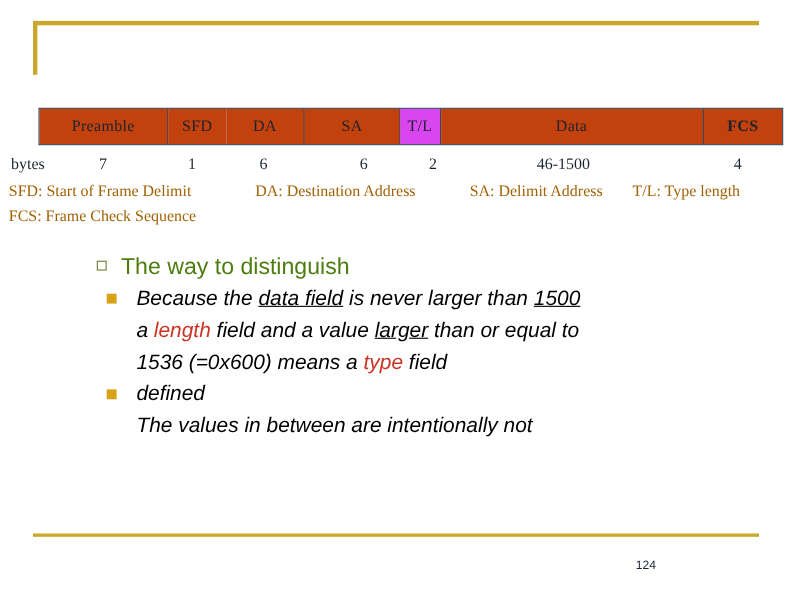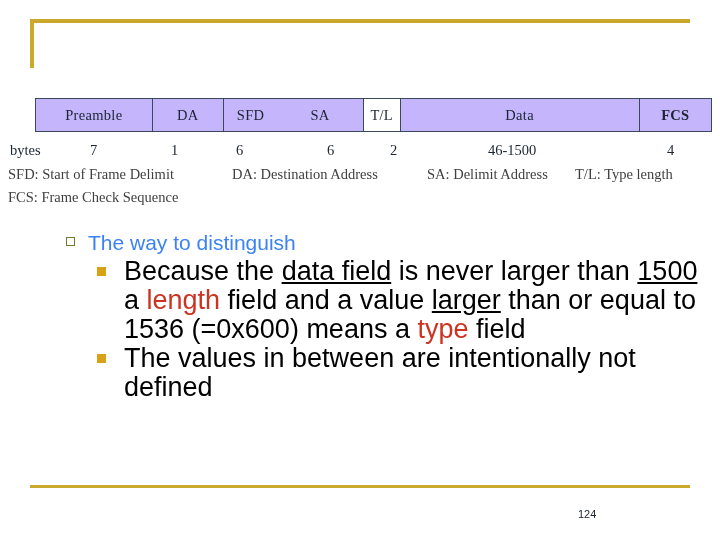--- a/index.html
+++ b/index.html
@@ -58,31 +58,31 @@
     height: 34px;
     display: flex;
     border: 1px solid #39495a;
     box-sizing: border-box;
     background: #c5e6f7;
   }
   .frame-cell {
     display: flex;
     align-items: center;
     justify-content: center;
-    background: #c4b5fd;
+    background: #c2410c;
     border-right: 1px solid #39495a;
     box-sizing: border-box;
     font-family: "Liberation Serif", serif;
     font-size: 14.5px;
     color: #1b2430;
     letter-spacing: 0.3px;
     white-space: nowrap;
   }
   .frame-cell:last-child { border-right: none; }
-  .frame-cell.highlight { background: #ffffff; }
+  .frame-cell.highlight { background: #d946ef; }
 
   
   .cell-preamble { width: 121px; }
   .cell-sfd      { width: 55px;  border-right: none; }
   .cell-da       { width: 74px;  }
   .cell-sa       { width: 90px;  }
   .cell-tl       { width: 38px;  }
   .cell-data     { width: 248px; }
   .cell-fcs      { width: 74px; font-weight: bold;  }
 
@@ -111,21 +111,21 @@
   .b-6 { left: 667px; }
 
   
   #legend {
     position: absolute;
     left: 0;
     top: 78px;
     width: 720px;
     font-family: "Liberation Serif", serif;
     font-size: 14.5px;
-    color: #404040;
+    color: #a16207;
   }
   .legend-line {
     position: relative;
     height: 23px;
     white-space: nowrap;
   }
   .legend-line span { position: absolute; }
   .lg-a { left: 8px;   }
   .lg-b { left: 232px; }
   .lg-c { left: 427px; }
@@ -137,38 +137,40 @@
     position: absolute;
     left: 0;
     top: 228px;
     width: 720px;
   }
   .bullet-l1 {
     position: relative;
     padding-left: 88px;
     font-size: 21px;
     line-height: 29px;
-    color: #3b82f6;
+    color: #4d7c0f;
+    margin-left: 22px;
   }
   .marker-l1 {
     position: absolute;
     left: 66px;
     top: 9px;
     width: 9px;
     height: 9px;
     border: 1.5px solid #6e7b2e;
     background: transparent;
     box-sizing: border-box;
   }
   .bullet-l2 {
     position: relative;
     padding-left: 124px;
-    font-size: 27px;
+    font-size: 19px;
     line-height: 29px;
     color: #000000;
+    font-style: italic;
   }
   .bullet-l2 .body {
     display: block;
   }
   .marker-l2 {
     position: absolute;
     left: 97px;
     top: 10px;
     width: 9px;
     height: 9px;
@@ -193,22 +195,22 @@
 <body>
 
 <div id="top-rule"></div>
 <div id="left-bracket"></div>
 <div id="bottom-rule"></div>
 
 <div id="frame-figure">
 
   <div id="frame-row">
     <div class="frame-cell cell-preamble">Preamble</div>
+    <div class="frame-cell cell-sfd">SFD</div>
     <div class="frame-cell cell-da">DA</div>
-    <div class="frame-cell cell-sfd">SFD</div>
     <div class="frame-cell cell-sa">SA</div>
     <div class="frame-cell cell-tl highlight">T/L</div>
     <div class="frame-cell cell-data">Data</div>
     <div class="frame-cell cell-fcs">FCS</div>
   </div>
 
   <div id="bytes-row">
     <span class="b-label">bytes</span>
     <span class="b-0">7</span>
     <span class="b-1">1</span>
@@ -244,20 +246,20 @@
     <span class="body">
       <span class="nowrapline"><span>Because the </span><span class="u">data field</span><span> is never larger than </span><span class="u">1500</span></span>
       <span class="nowrapline"><span>a </span><span class="red">length</span><span> field and a value </span><span class="u">larger</span><span> than or equal to</span></span>
       <span class="nowrapline"><span>1536 (=0x600) means a </span><span class="red">type</span><span> field</span></span>
     </span>
   </div>
 
   <div class="bullet-l2">
     <span class="marker-l2"></span>
     <span class="body">
+      <span class="nowrapline">defined</span>
       <span class="nowrapline">The values in between are intentionally not</span>
-      <span class="nowrapline">defined</span>
     </span>
   </div>
 
 </div>
 
 <div id="page-number">124</div>
 
 </body></html>

